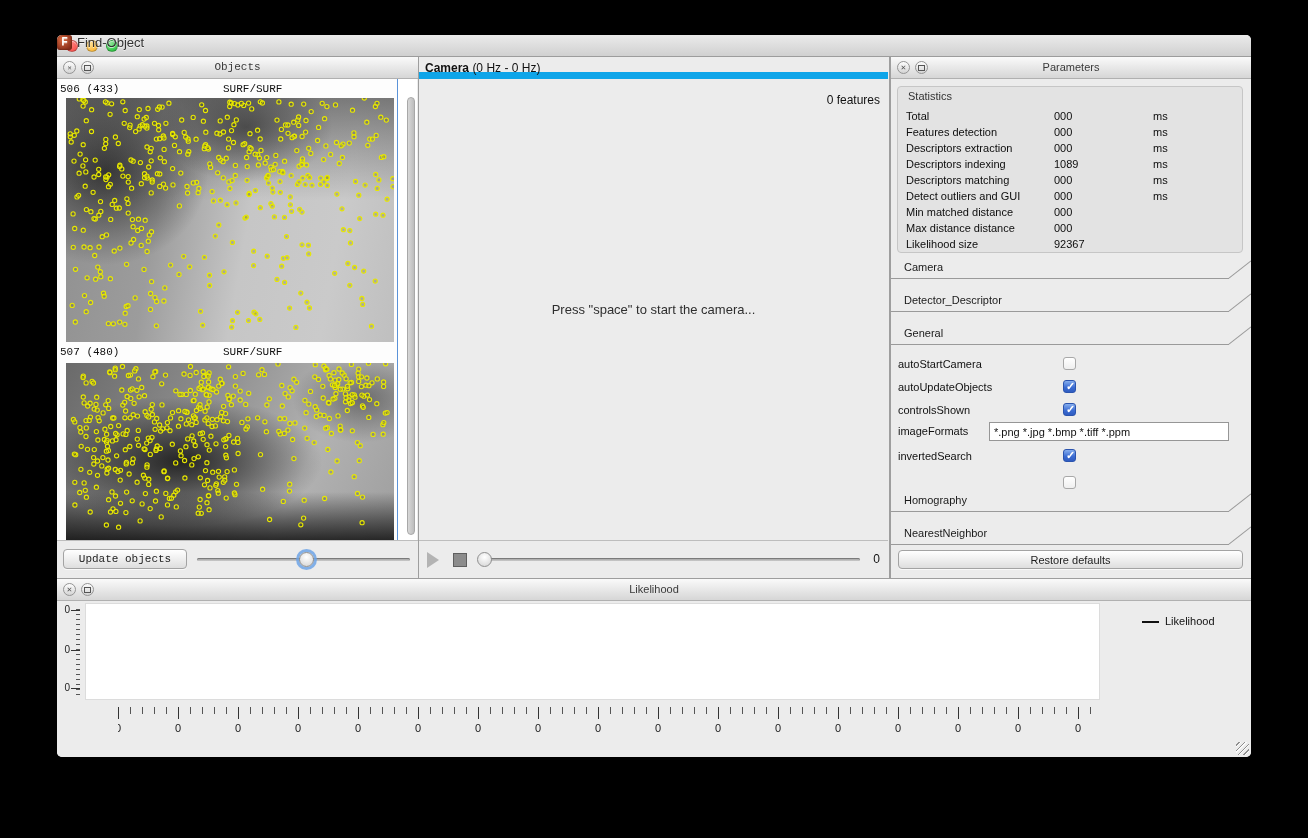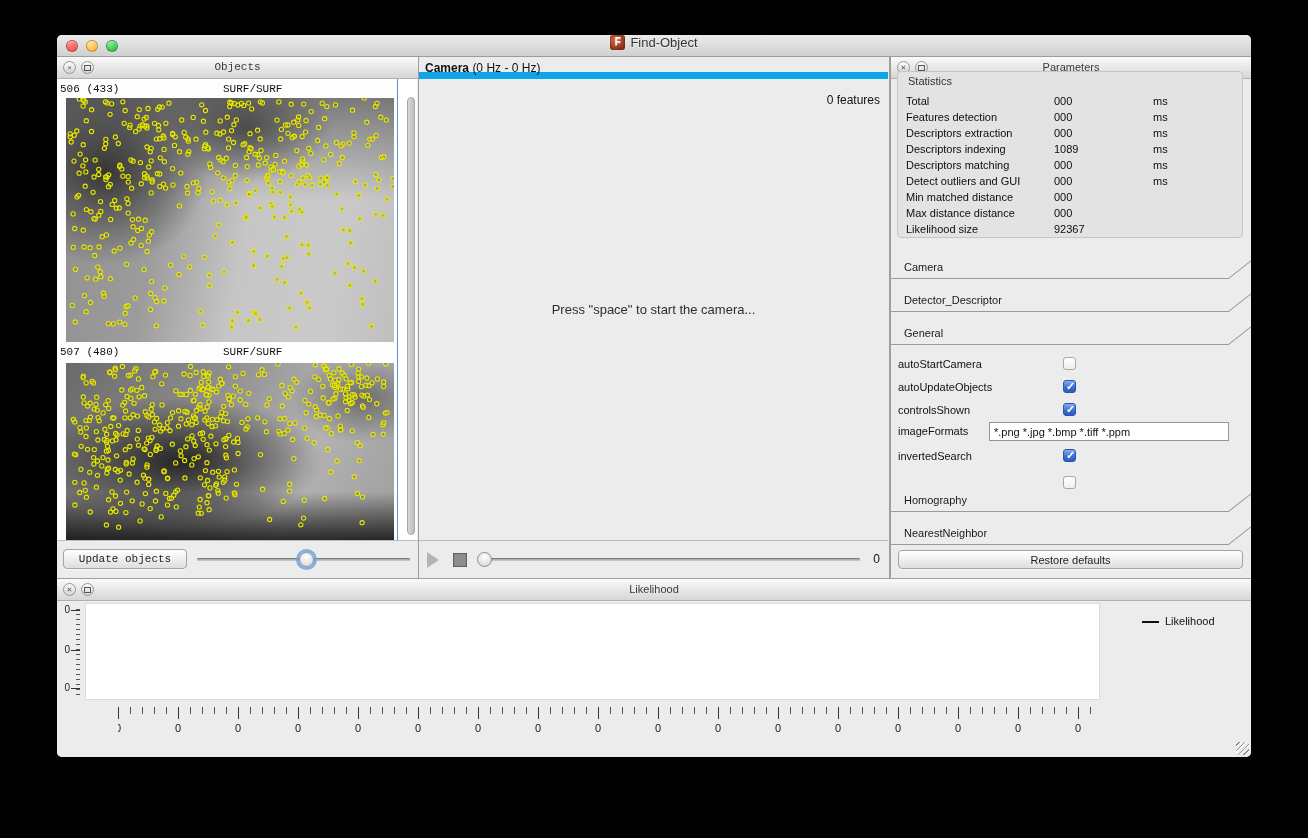--- a/index.html
+++ b/index.html
@@ -14,21 +14,21 @@
   
   .titlebar { position:absolute; left:0; top:0; right:0; height:22px;
     background:linear-gradient(#ebebeb,#d0d0d0); border-bottom:1px solid #9c9c9c; }
   .traffic { position:absolute; left:9px; top:5px; display:flex; gap:8px; }
   .light { width:12px; height:12px; border-radius:50%; border:1px solid rgba(0,0,0,0.25);
     box-shadow:inset 0 1px 1px rgba(255,255,255,0.6); }
   .light.red { background:radial-gradient(circle at 35% 30%, #ff8a85, #fc5753 70%); }
   .light.yellow { background:radial-gradient(circle at 35% 30%, #ffe092, #fdbc40 70%); }
   .light.green { background:radial-gradient(circle at 35% 30%, #8ee698, #33c748 70%); }
   .title-center { position:absolute; left:0; right:0; top:0; height:15px; display:flex;
-    align-items:center; justify-content:center; gap:5px; font-size:13px; color:#333;
+    align-items:center; gap:5px; font-size:13px; color:#333;
     text-shadow:0 1px 0 rgba(255,255,255,0.6); }
   .app-icon { width:15px; height:15px; border-radius:3px; position:relative;
     background:radial-gradient(circle at 35% 30%, #d96a40, #8c2f1a 75%);
     box-shadow:inset 0 0 2px rgba(0,0,0,0.5); }
   .app-icon::after { content:"F"; position:absolute; left:0; right:0; top:1px; text-align:center;
     color:#fff; font-size:10px; font-weight:bold; }
 
   
   .panel { position:absolute; top:22px; height:521px; background:#ececec; }
   .dock-titlebar { position:absolute; left:0; right:0; top:0; height:22px;
@@ -98,21 +98,21 @@
     border-left:12px solid #b3b3b3; border-top:8px solid transparent; border-bottom:8px solid transparent; }
   .stop-icon { position:absolute; left:34px; top:12px; width:14px; height:14px;
     background:#8c8c8c; border:1px solid #5f5f5f; }
   .cam-slider { position:absolute; left:60px; right:28px; top:0; height:38px; }
   .cam-slider .slider-track { left:0; right:0; top:17px; }
   .cam-slider .slider-handle { left:-2px; top:11px; }
   .cam-counter { position:absolute; right:8px; top:11px; font-size:12px; color:#111; }
 
   
   .params { left:833px; width:361px; border-left:1px solid #9e9e9e; }
-  .group-box { position:absolute; left:6px; right:8px; top:14px; height:167px;
+  .group-box { position:absolute; left:6px; right:8px; top:29px; height:167px;
     background:#e3e3e3; border:1px solid #c6c6c6; border-radius:4px;padding-left:40px; }
   .group-title { position:absolute; left:10px; top:3px; font-size:11px; color:#333; }
   .stats-rows { position:absolute; left:0; right:0; top:21px; }
   .stat-row { display:grid; grid-template-columns:148px 99px auto; padding-left:8px;
     font-size:11px; height:16px; line-height:16px; color:#0d0d0d; }
   .tb-tab { position:absolute; left:0; right:0; height:24px; }
   .tb-tab .lbl { position:absolute; left:13px; top:4px; font-size:11px; color:#1a1a1a; }
   .tb-tab::after { content:""; position:absolute; left:0; right:22px; bottom:2px; height:1px; background:#9a9a9a; }
   .tb-tab::before { content:""; position:absolute; right:-3px; bottom:11px; width:28px; height:1px;
     background:#9a9a9a; transform:rotate(-38deg); }

